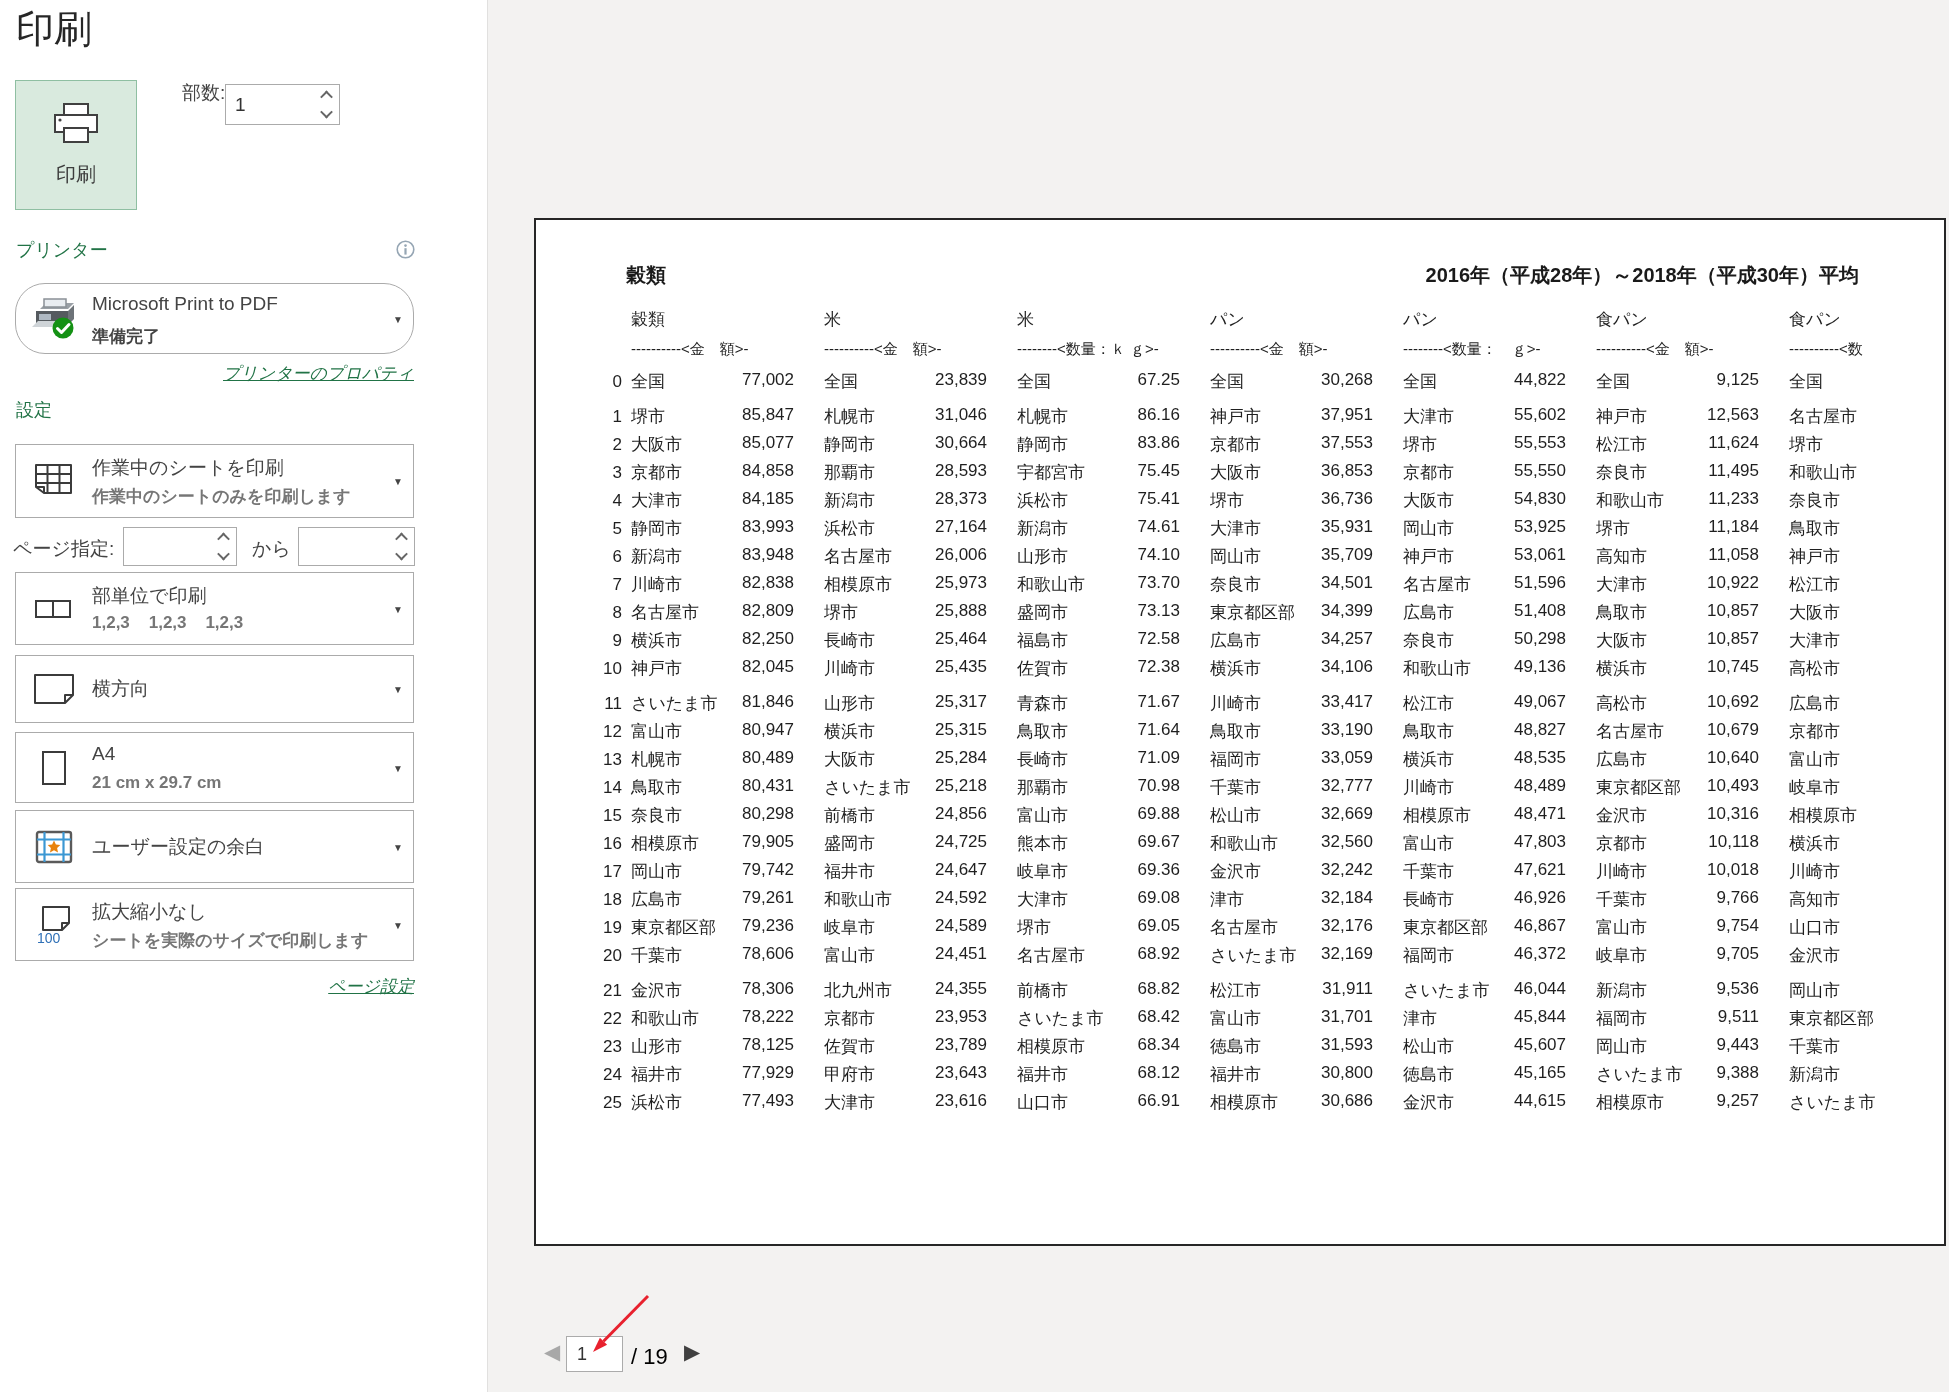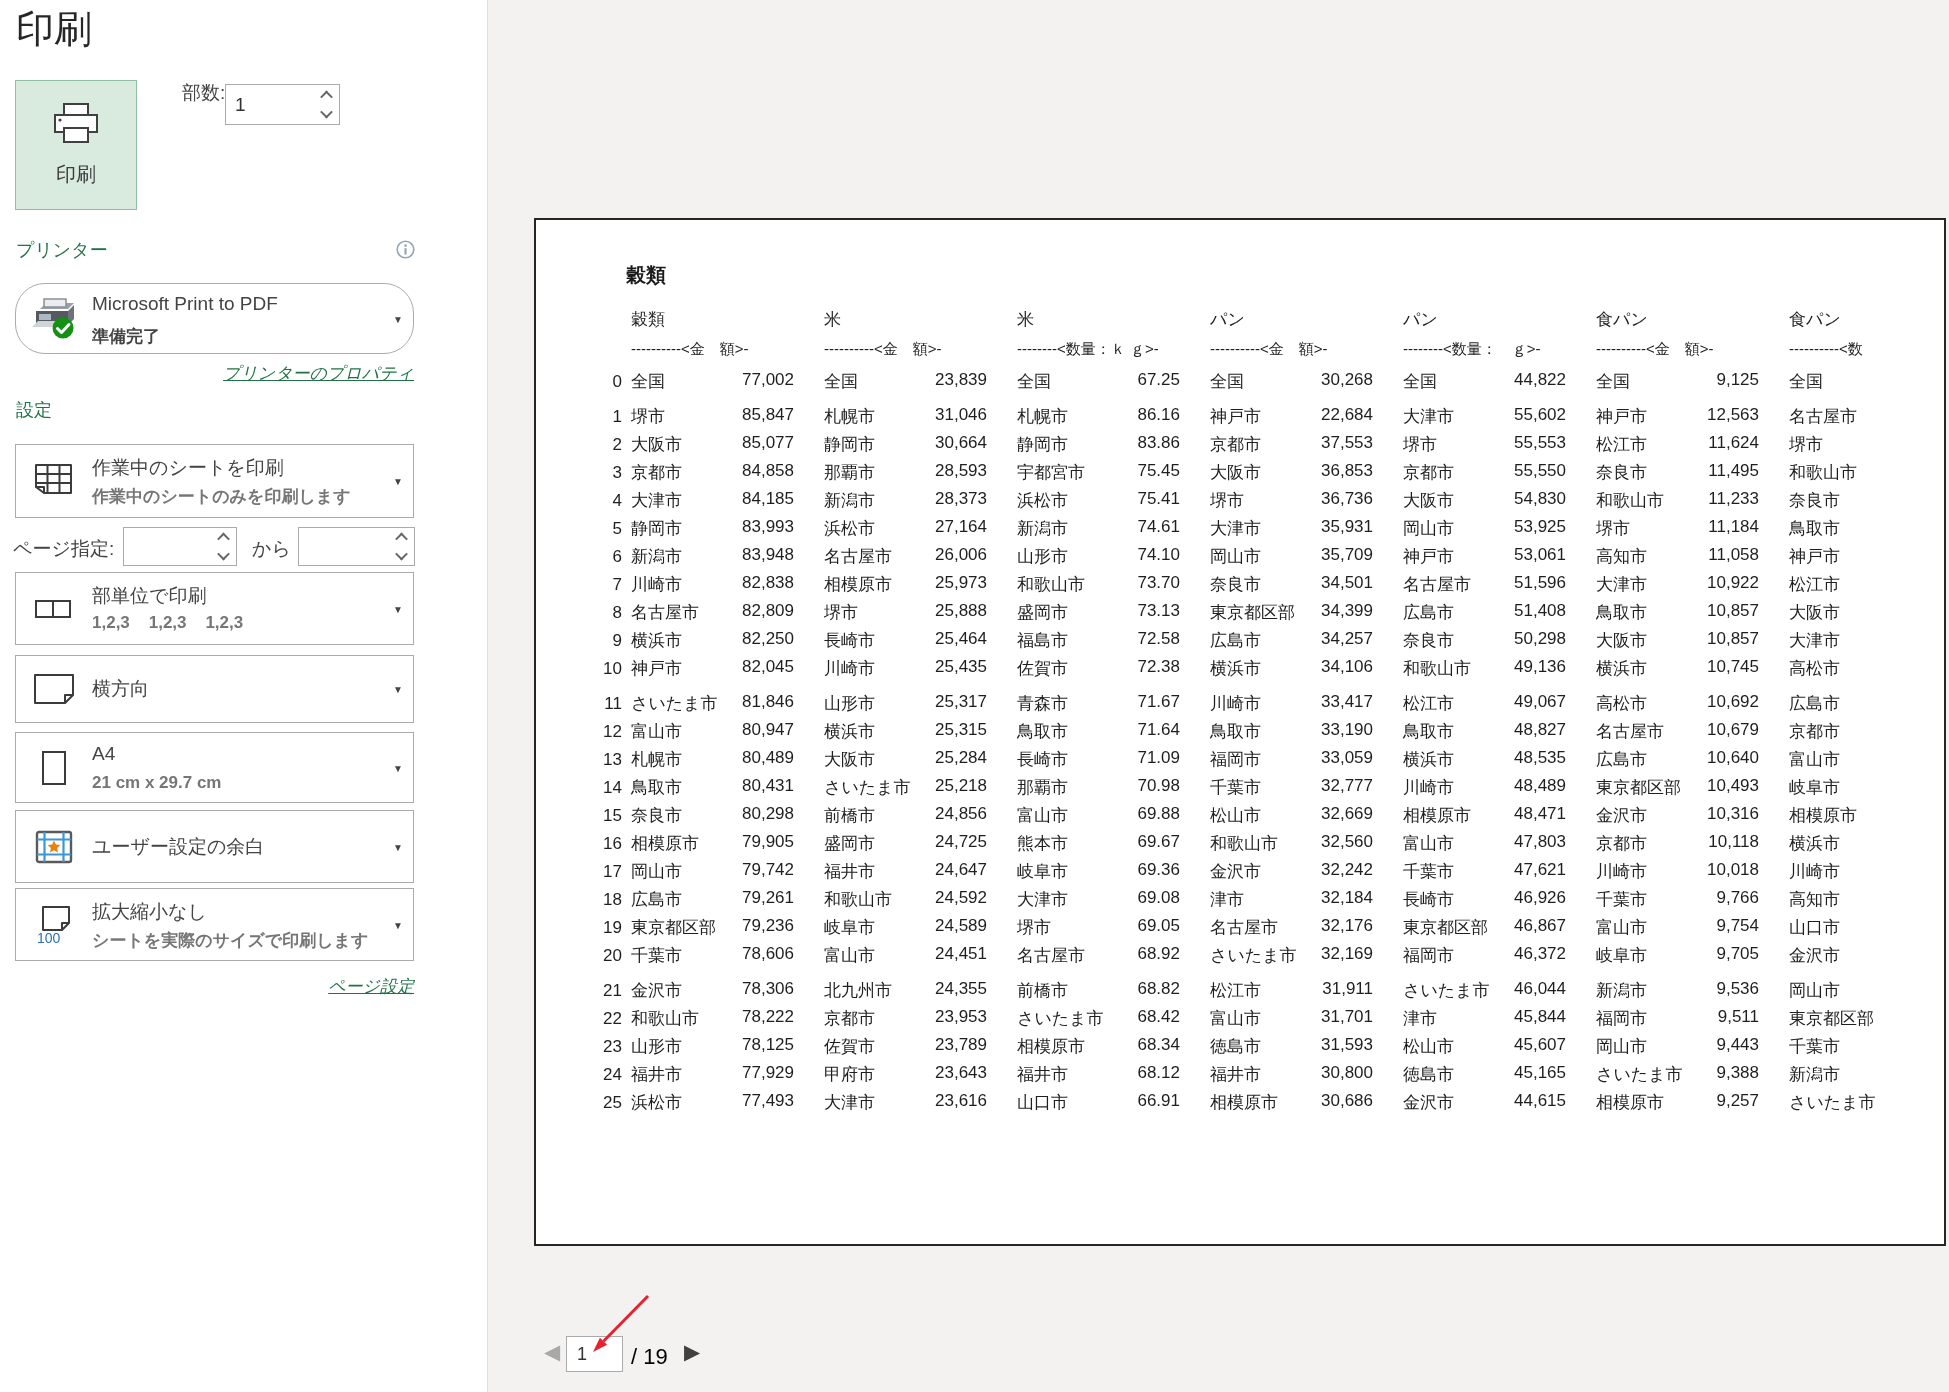--- a/index.html
+++ b/index.html
@@ -242,20 +242,21 @@
     <span class="dd">▼</span>
   </div>
 
   <div class="green-link" style="top:975px;font-style:italic;">ページ設定</div>
 </div>
 
 <div class="preview-area">
 
   <div class="page">
     <div class="sheet-title">穀類</div>
+    <div class="period-title">2016年（平成28年）～2018年（平成30年）平均</div>
     <div class="ptable">
       <div class="trow head" id="ghead">
           <div class="cell-idx"></div>
           <div class="pair">
             <div class="c">穀類</div>
           </div>
           <div class="pair">
             <div class="c">米</div>
           </div>
           <div class="pair">
@@ -338,21 +339,21 @@
             <div class="pair">
               <div class="c">札幌市</div>
               <div class="v">31,046</div>
             </div>
             <div class="pair">
               <div class="c">札幌市</div>
               <div class="v">86.16</div>
             </div>
             <div class="pair">
               <div class="c">神戸市</div>
-              <div class="v">22,684</div>
+              <div class="v">37,951</div>
             </div>
             <div class="pair">
               <div class="c">大津市</div>
               <div class="v">55,602</div>
             </div>
             <div class="pair">
               <div class="c">神戸市</div>
               <div class="v">12,563</div>
             </div>
             <div class="pair">

